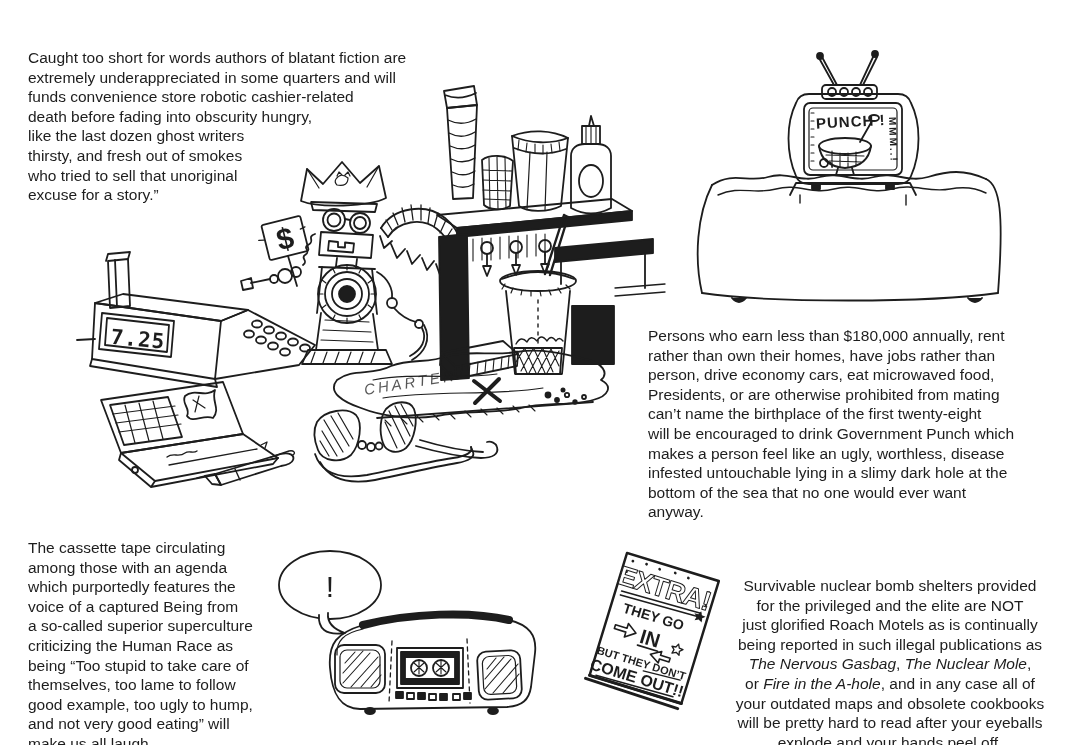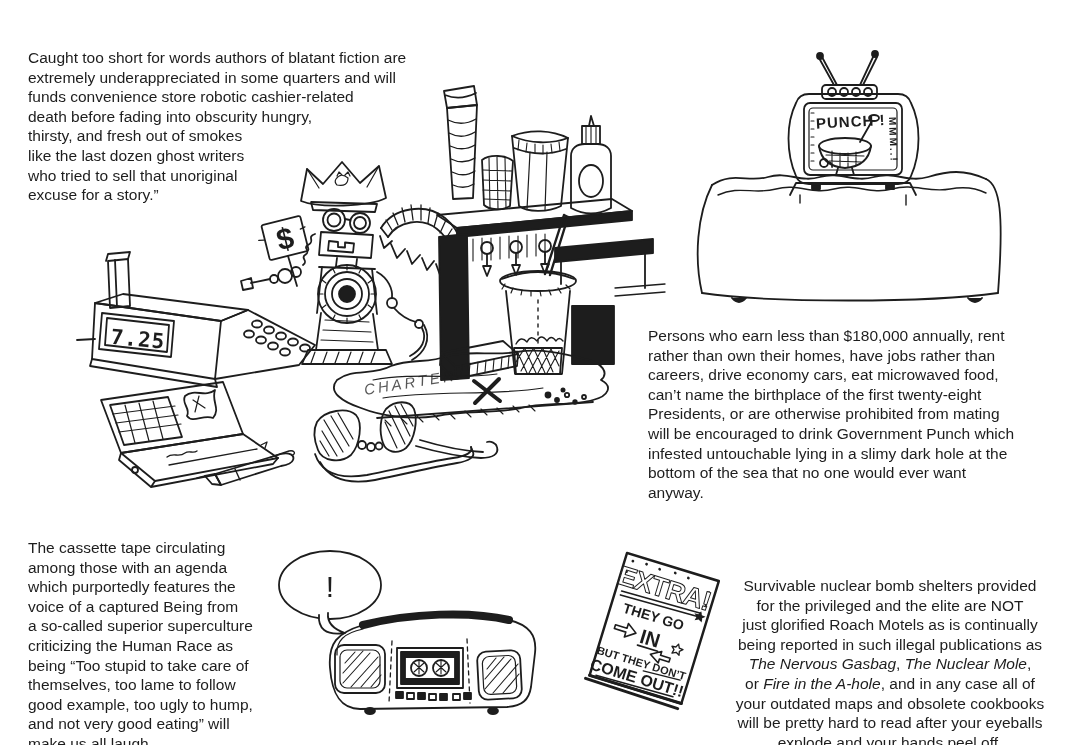--- a/index.html
+++ b/index.html
@@ -20,32 +20,33 @@
 </head>
 <body>
 
 <div class="page">
 
   <div class="para para-authors">
       <div><span>Caught too short for words authors of blatant fiction are</span></div>
       <div><span>extremely underappreciated in some quarters and will</span></div>
       <div><span>funds convenience store robotic cashier-related</span></div>
       <div><span>death before fading into obscurity hungry,</span></div>
+      <div><span>like the last dozen ghost writers</span></div>
       <div><span>thirsty, and fresh out of smokes</span></div>
-      <div><span>like the last dozen ghost writers</span></div>
       <div><span>who tried to sell that unoriginal</span></div>
       <div><span>excuse for a story.”</span></div>
     </div>
   <div class="para para-punch">
       <div><span>Persons who earn less than $180,000 annually, rent</span></div>
       <div><span>rather than own their homes, have jobs rather than</span></div>
-      <div><span>careers, drive economy cars, eat microwaved food,</span></div>
+      <div><span>person, drive economy cars, eat microwaved food,</span></div>
+      <div><span>Presidents, or are otherwise prohibited from mating</span></div>
       <div><span>can’t name the birthplace of the first twenty-eight</span></div>
-      <div><span>Presidents, or are otherwise prohibited from mating</span></div>
       <div><span>will be encouraged to drink Government Punch which</span></div>
+      <div><span>makes a person feel like an ugly, worthless, disease</span></div>
       <div><span>infested untouchable lying in a slimy dark hole at the</span></div>
       <div><span>bottom of the sea that no one would ever want</span></div>
       <div><span>anyway.</span></div>
     </div>
   <div class="para para-cassette">
       <div><span>The cassette tape circulating</span></div>
       <div><span>among those with an agenda</span></div>
       <div><span>which purportedly features the</span></div>
       <div><span>voice of a captured Being from</span></div>
       <div><span>a so-called superior superculture</span></div>

